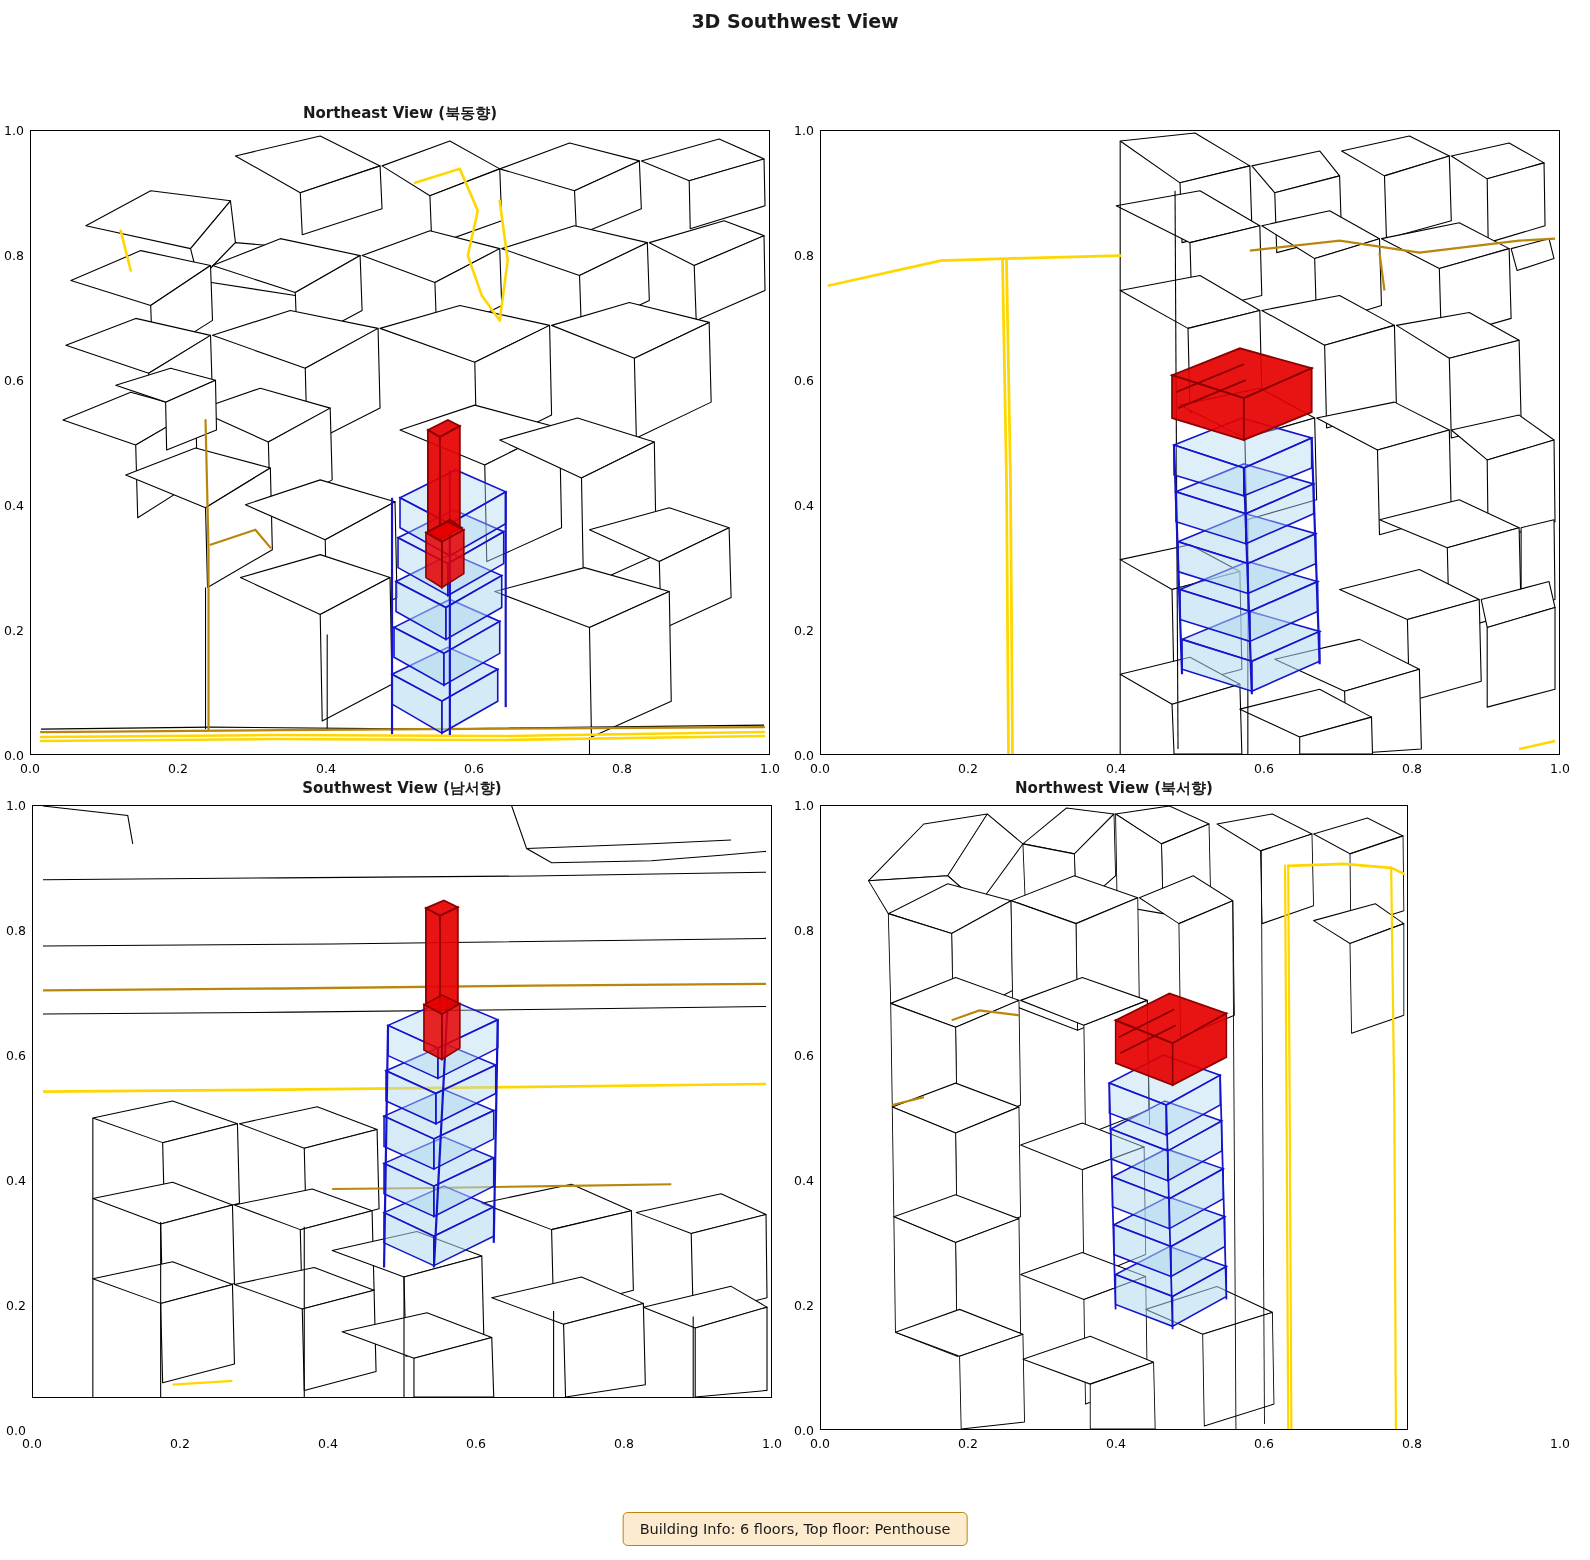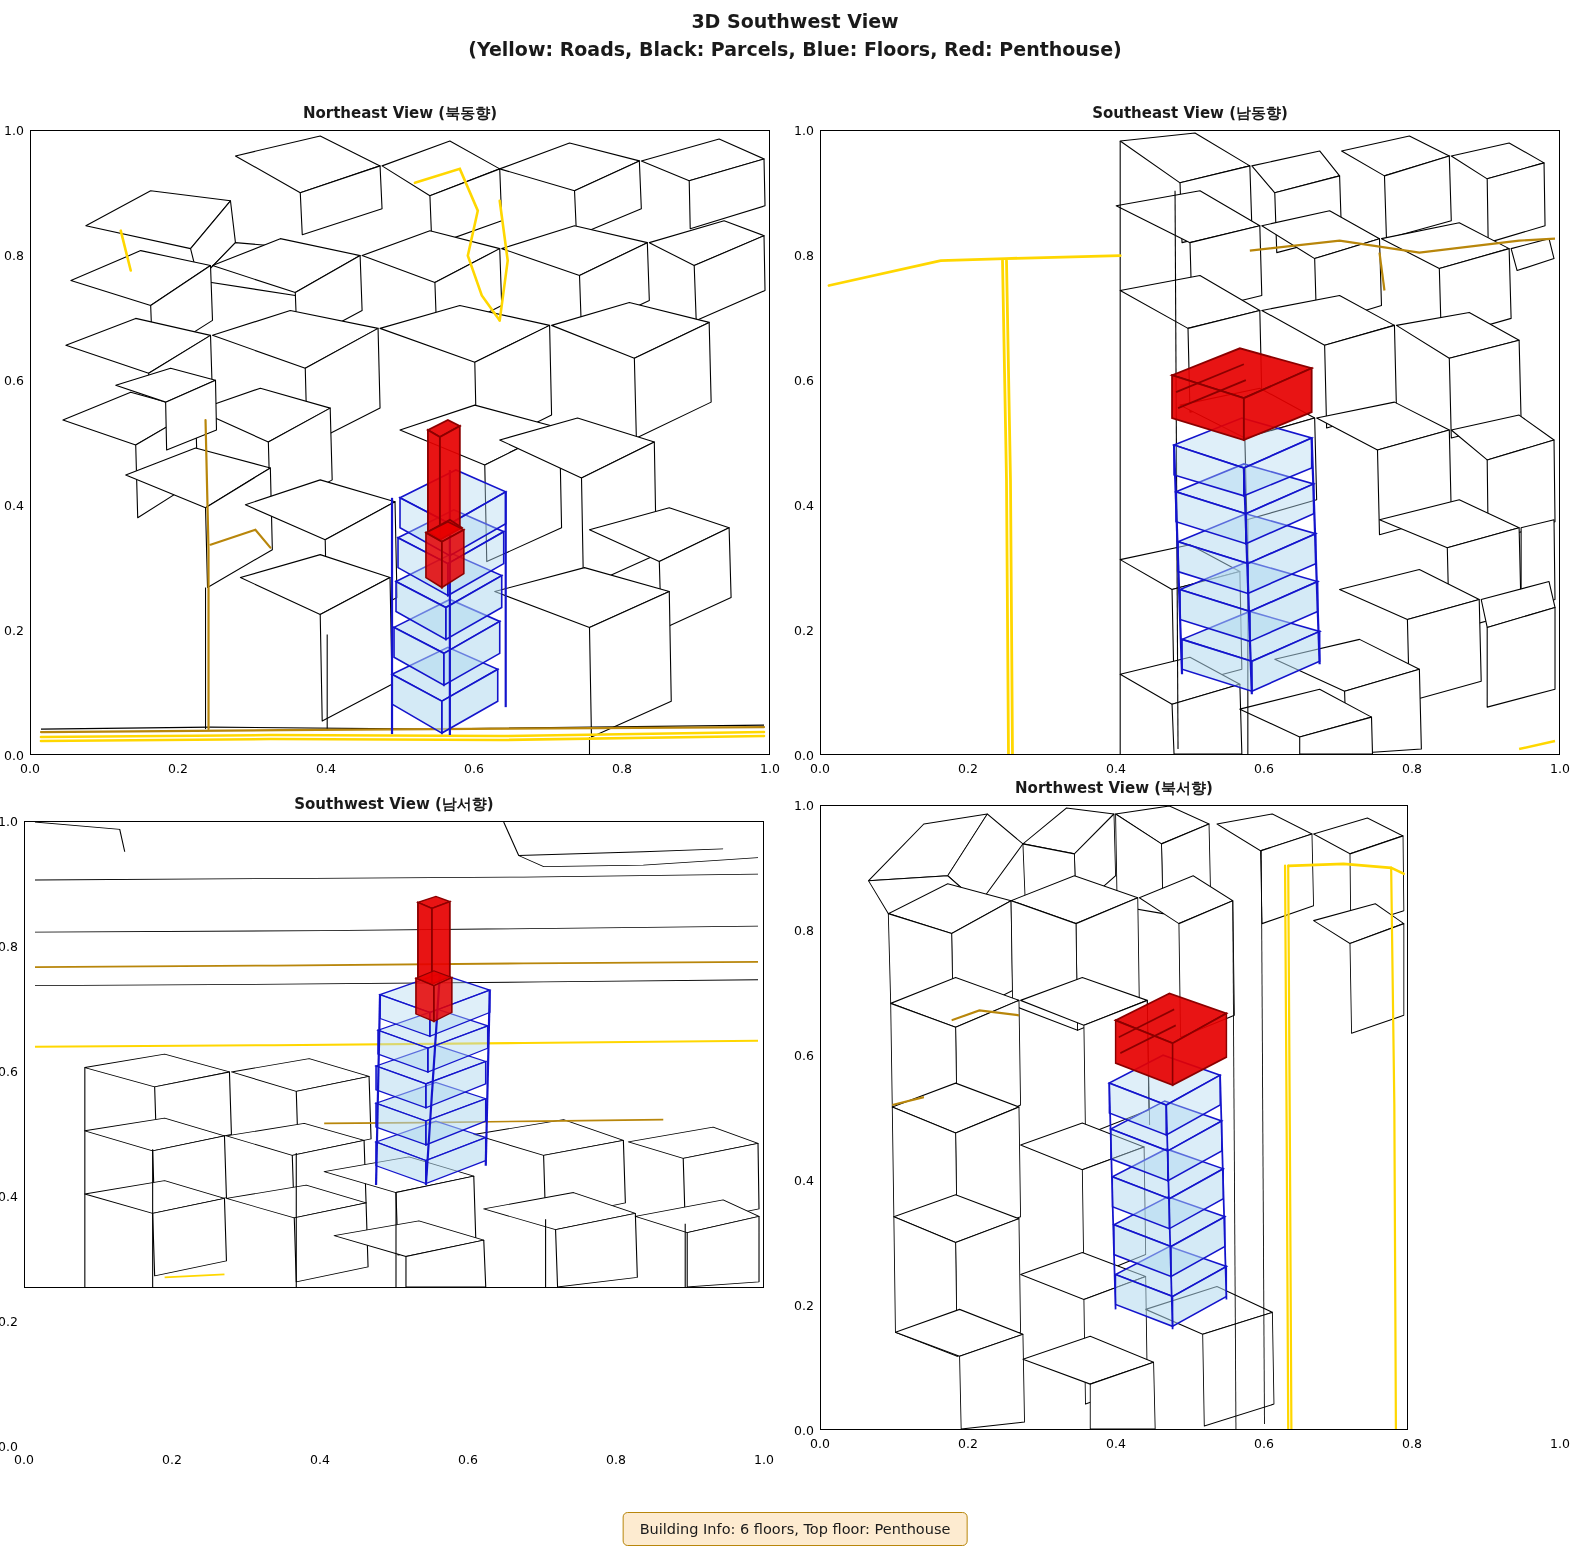--- a/index.html
+++ b/index.html
@@ -44,21 +44,20 @@
     font-size:14.5px;
     color:#1a1a1a;
     white-space:nowrap;
   }
 </style>
 </head>
 <body>
 
 <div class="suptitle">
   <span>3D Southwest View</span>
-  <span class="l2">(Yellow: Roads, Black: Parcels, Blue: Floors, Red: Penthouse)</span>
 </div>
 
 <div class="panel" style="left:30px;top:130px;width:740px;height:625px;">
   <div class="panel-title">Northeast View (북동향)</div>
   <div class="axes">
     <svg viewBox="0 0 740 625" preserveAspectRatio="none">
       <g fill="#ffffff" stroke="#000000" stroke-width="1.1" stroke-linejoin="round">
 
         <path d="M55,95 L120,60 L200,70 L160,118 Z"></path>
         <path d="M160,118 L200,70 L205,112 L168,150 Z"></path>
@@ -199,21 +198,20 @@
 
   <div class="tick-label ytick" style="left:-34px;top:625px;width:28px;">0.0</div>
   <div class="tick-label ytick" style="left:-34px;top:500px;width:28px;">0.2</div>
   <div class="tick-label ytick" style="left:-34px;top:375px;width:28px;">0.4</div>
   <div class="tick-label ytick" style="left:-34px;top:250px;width:28px;">0.6</div>
   <div class="tick-label ytick" style="left:-34px;top:125px;width:28px;">0.8</div>
   <div class="tick-label ytick" style="left:-34px;top:0px;width:28px;">1.0</div>
 </div>
 
 <div class="panel" style="left:820px;top:130px;width:740px;height:625px;">
-  <div class="panel-title">Southeast View (남동향)</div>
   <div class="axes">
     <svg viewBox="0 0 740 625" preserveAspectRatio="none">
       <g fill="#ffffff" stroke="#000000" stroke-width="1.1" stroke-linejoin="round">
         <path d="M300,10 L375,2 L430,35 L360,52 Z"></path>
         <path d="M360,52 L430,35 L432,95 L362,112 Z"></path>
         <path d="M432,35 L500,20 L520,45 L455,62 Z"></path>
         <path d="M455,62 L520,45 L522,105 L457,122 Z"></path>
         <path d="M522,20 L590,5 L630,25 L565,45 Z"></path>
         <path d="M565,45 L630,25 L632,90 L567,108 Z"></path>
         <path d="M632,25 L690,12 L725,32 L668,48 Z"></path>
@@ -329,21 +327,21 @@
   <div class="tick-label xtick" style="left:592px;top:631px;">0.8</div>
   <div class="tick-label xtick" style="left:740px;top:631px;">1.0</div>
   <div class="tick-label ytick" style="left:-34px;top:625px;width:28px;">0.0</div>
   <div class="tick-label ytick" style="left:-34px;top:500px;width:28px;">0.2</div>
   <div class="tick-label ytick" style="left:-34px;top:375px;width:28px;">0.4</div>
   <div class="tick-label ytick" style="left:-34px;top:250px;width:28px;">0.6</div>
   <div class="tick-label ytick" style="left:-34px;top:125px;width:28px;">0.8</div>
   <div class="tick-label ytick" style="left:-34px;top:0px;width:28px;">1.0</div>
 </div>
 
-<div class="panel" style="left:24px;top:805px;width:740px;height:467px;margin-top:16px;">
+<div class="panel" style="left:32px;top:805px;width:740px;height:593px;">
   <div class="panel-title">Southwest View (남서향)</div>
   <div class="axes">
     <svg viewBox="0 0 740 625" preserveAspectRatio="none">
 
       <g fill="none" stroke="#000000" stroke-width="1.1">
         <path d="M10,0 L95,10 L100,40"></path>
         <path d="M480,0 L495,45 L520,60 L620,58 L690,52 L735,48"></path>
         <path d="M495,45 L620,40 L700,36"></path>
         <path d="M10,78 L250,76 L500,74 L735,70"></path>
         <path d="M10,148 L300,146 L600,142 L735,140"></path>

